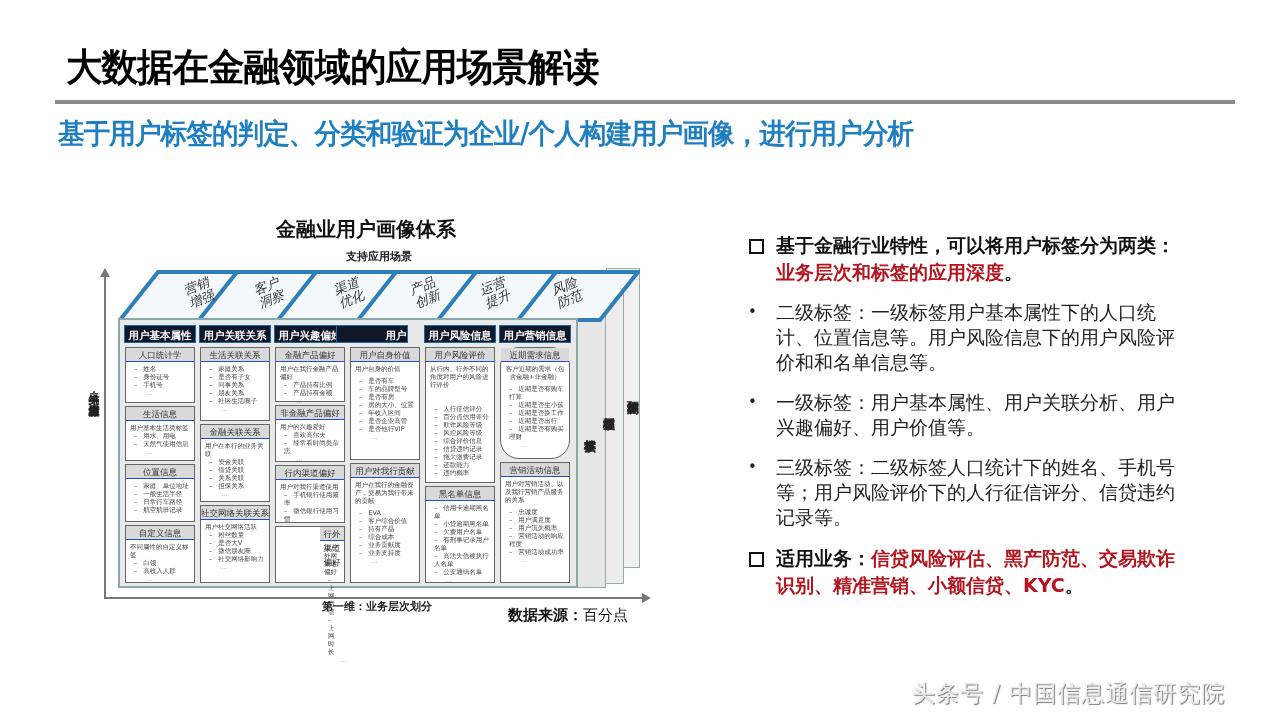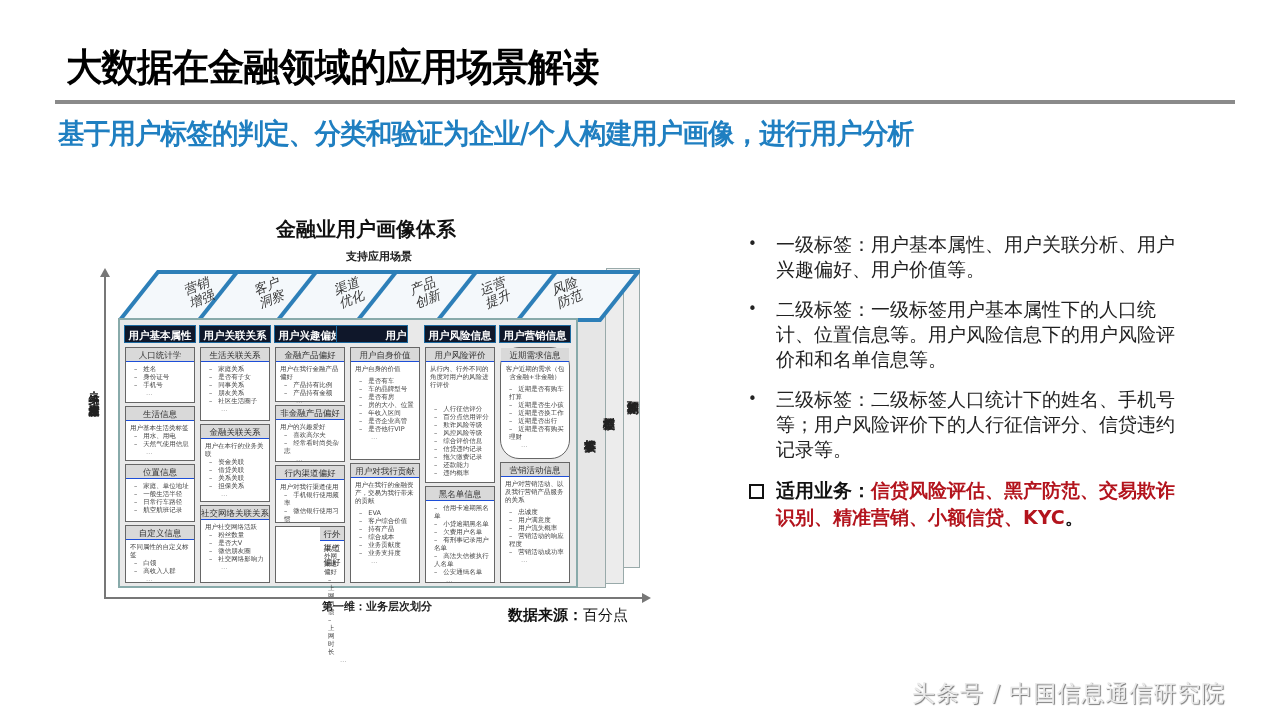--- a/index.html
+++ b/index.html
@@ -308,21 +308,24 @@
     </div>
   </div>
 
   <div class="axis-x"></div>
   <div class="axis-x-arrow"></div>
   <div class="axis-x-label">第一维：业务层次划分</div>
   <div class="source"><b>数据来源：</b><span>百分点</span></div>
 </div>
 
 <div class="right">
+  <div class="bullet-sq">
+    <span>基于金融行业特性，可以将用户标签分为两类：</span><span class="red">业务层次和标签的应用深度</span><span>。</span>
+  </div>
+  <div class="bullet-dot">二级标签：一级标签用户基本属性下的人口统计、位置信息等。用户风险信息下的用户风险评价和和名单信息等。</div>
   <div class="bullet-dot">一级标签：用户基本属性、用户关联分析、用户兴趣偏好、用户价值等。</div>
-  <div class="bullet-dot">二级标签：一级标签用户基本属性下的人口统计、位置信息等。用户风险信息下的用户风险评价和和名单信息等。</div>
   <div class="bullet-dot">三级标签：二级标签人口统计下的姓名、手机号等；用户风险评价下的人行征信评分、信贷违约记录等。</div>
   <div class="bullet-sq" style="margin-top:2px;">
     <span>适用业务：</span><span class="red">信贷风险评估、黑产防范、交易欺诈识别、精准营销、小额信贷、KYC</span><span>。</span>
   </div>
 </div>
 
 <div class="footer">头条号 / 中国信息通信研究院</div>
 
 </body></html>

